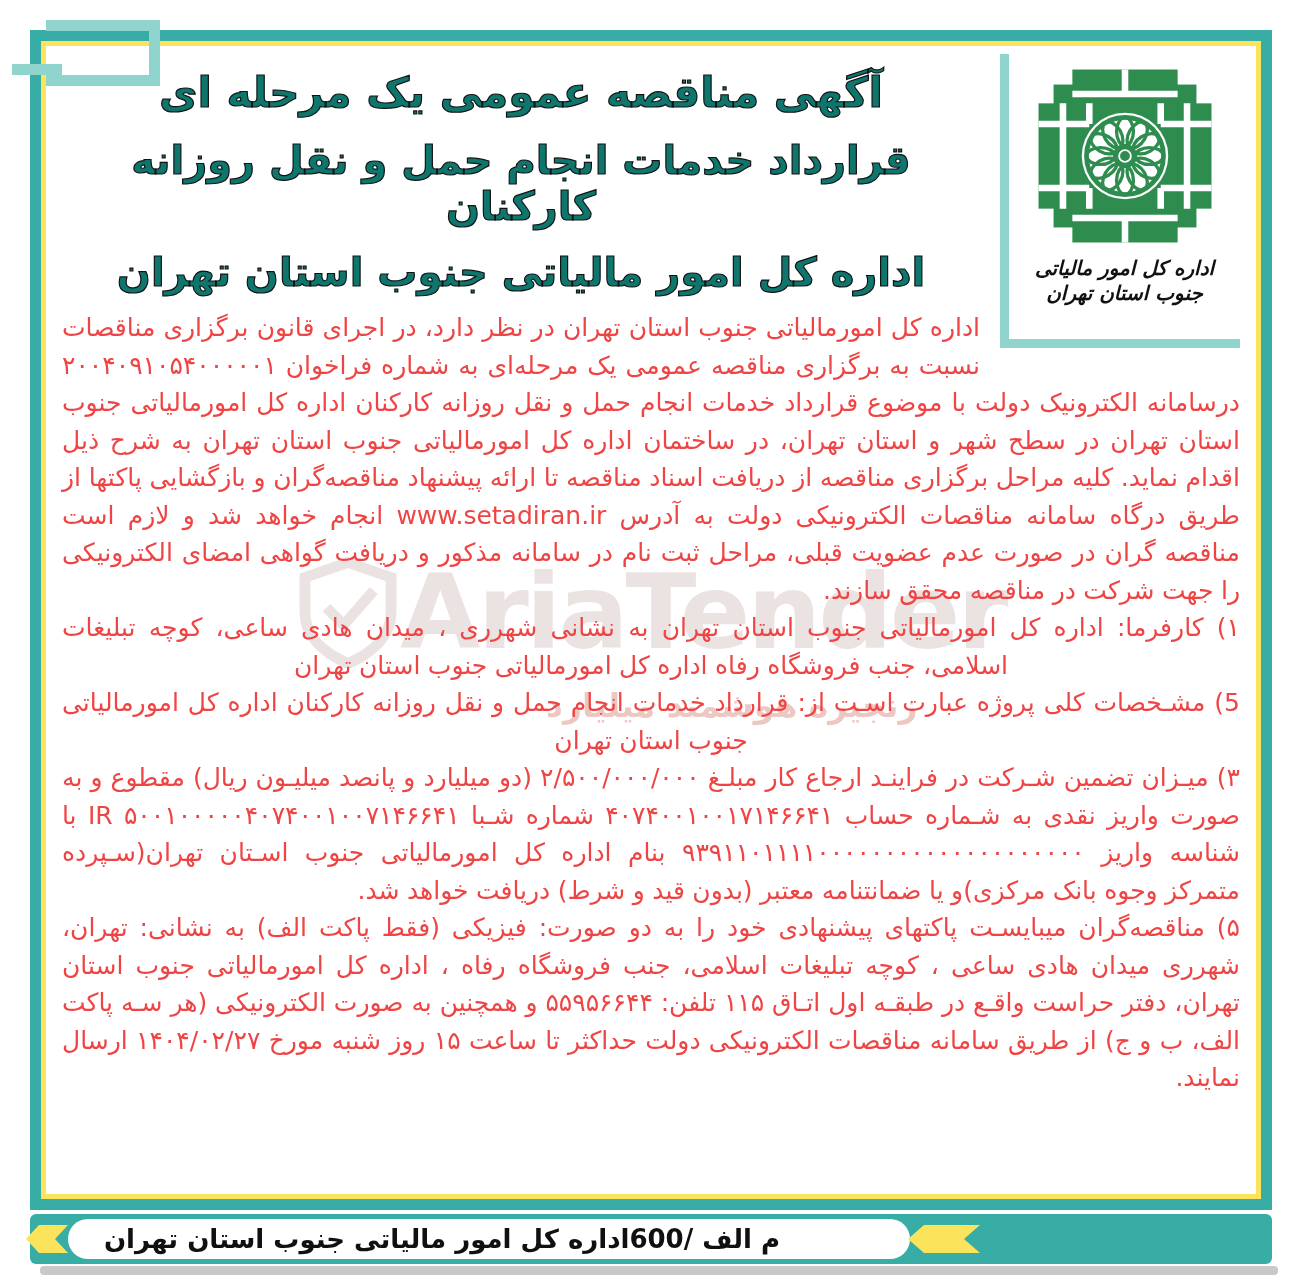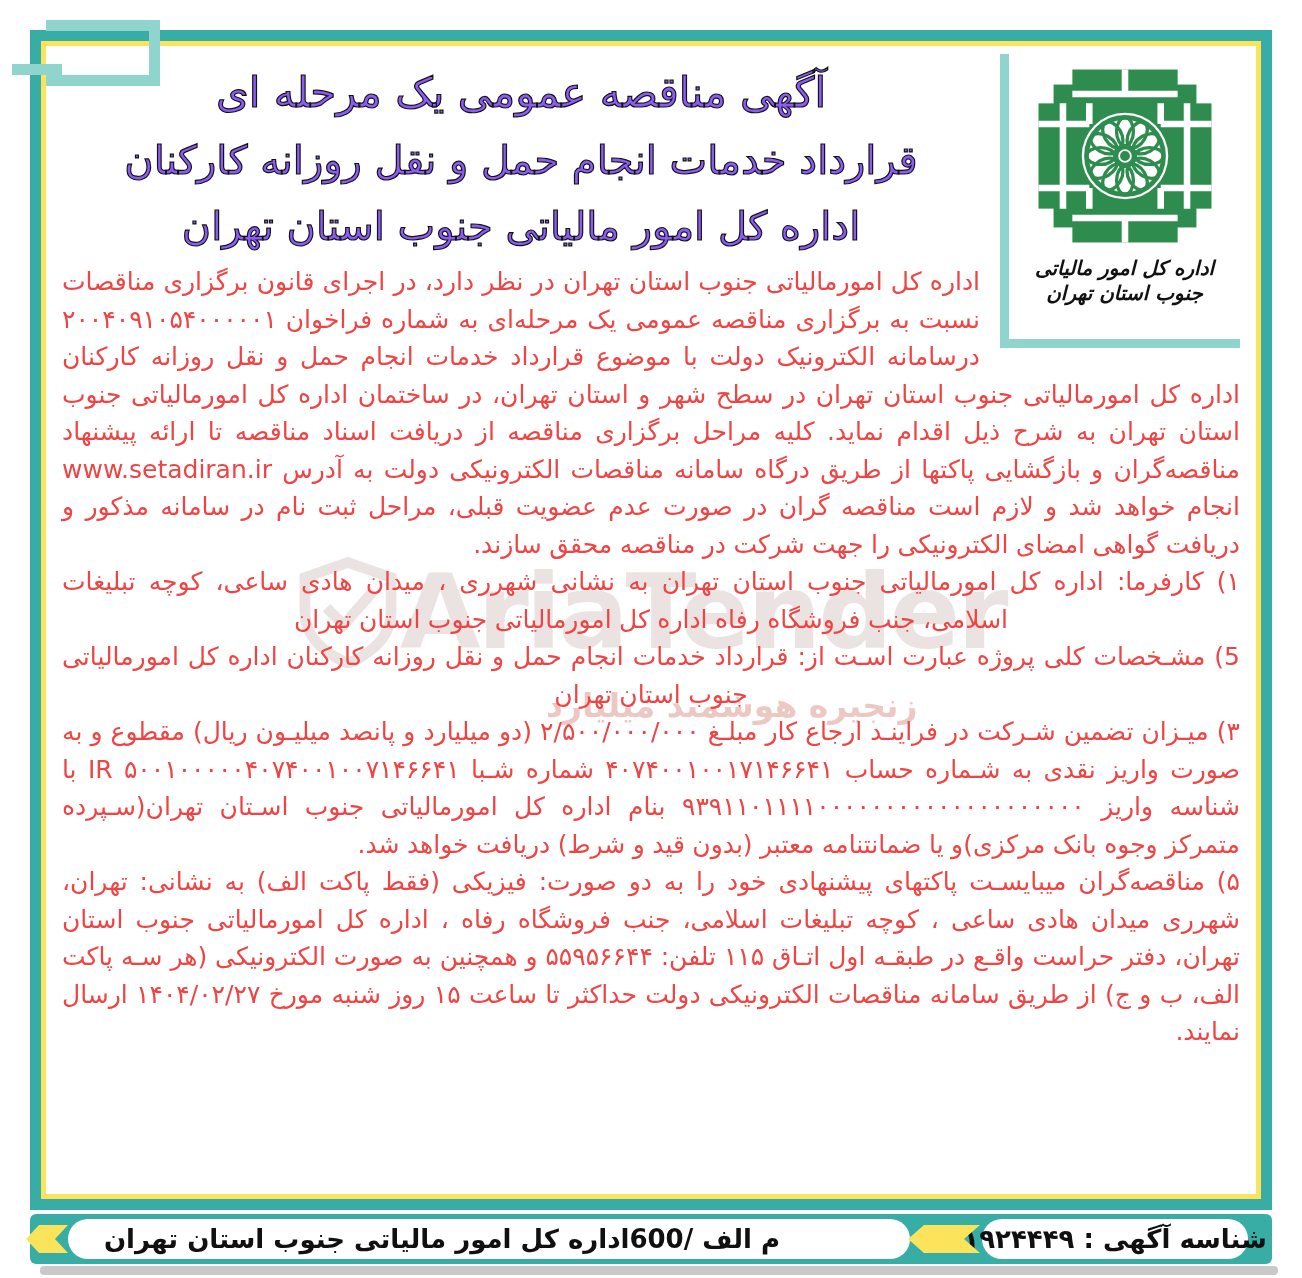--- a/index.html
+++ b/index.html
@@ -34,21 +34,21 @@
     display:flex;flex-direction:column;align-items:center;gap:6px;
     padding-top:8px;background:#fff;position:relative;z-index:2;
   }
   .logo-caption{
     font-size:20px;font-weight:bold;font-style:italic;color:#111;
     text-align:center;line-height:1.25;direction:rtl;padding:0 4px;
   }
   
   .titles{text-align:center;padding-top:8px;position:relative;z-index:2;}
   .title-line{
-    font-weight:normal;color:#8b5cf6;margin:0 0 20px 0;
+    font-weight:bold;color:#0f766e;margin:0 0 20px 0;
     -webkit-text-stroke:1.2px #121212;letter-spacing:0;
   }
   .t1{font-size:42px;margin-top:6px;}
   .t2{font-size:40px;margin-top:11px;}
   .t3{font-size:40px;margin-bottom:14px;}
   
   .para{
     font-size:25px;line-height:37.5px;color:#ef4444;margin:0;
     text-align:justify;position:relative;z-index:2;word-spacing:-0.5px;
   }
@@ -162,17 +162,14 @@
   <svg class="chev chev-edge" width="42" height="38" viewBox="0 0 42 38" aria-hidden="true">
     <polygon points="42,5 13,5 0,19 13,33 42,33 29,19" fill="#fbe35c"></polygon>
   </svg>
   <div class="pill pill-left">
     <span class="footer-text">م الف /600</span>
     <span class="footer-text">اداره کل امور مالیاتی جنوب استان تهران</span>
   </div>
   <svg class="chev chev-mid" width="72" height="38" viewBox="0 0 72 38" aria-hidden="true">
     <polygon points="72,5 16,5 0,19 16,33 72,33 56,19" fill="#fbe35c"></polygon>
   </svg>
-  <div class="pill pill-right">
-    <span class="footer-text">شناسه آگهی : ۱۹۲۴۴۴۹</span>
-  </div>
 </div>
 <div class="shadow-bar"></div>
 
 </body></html>

